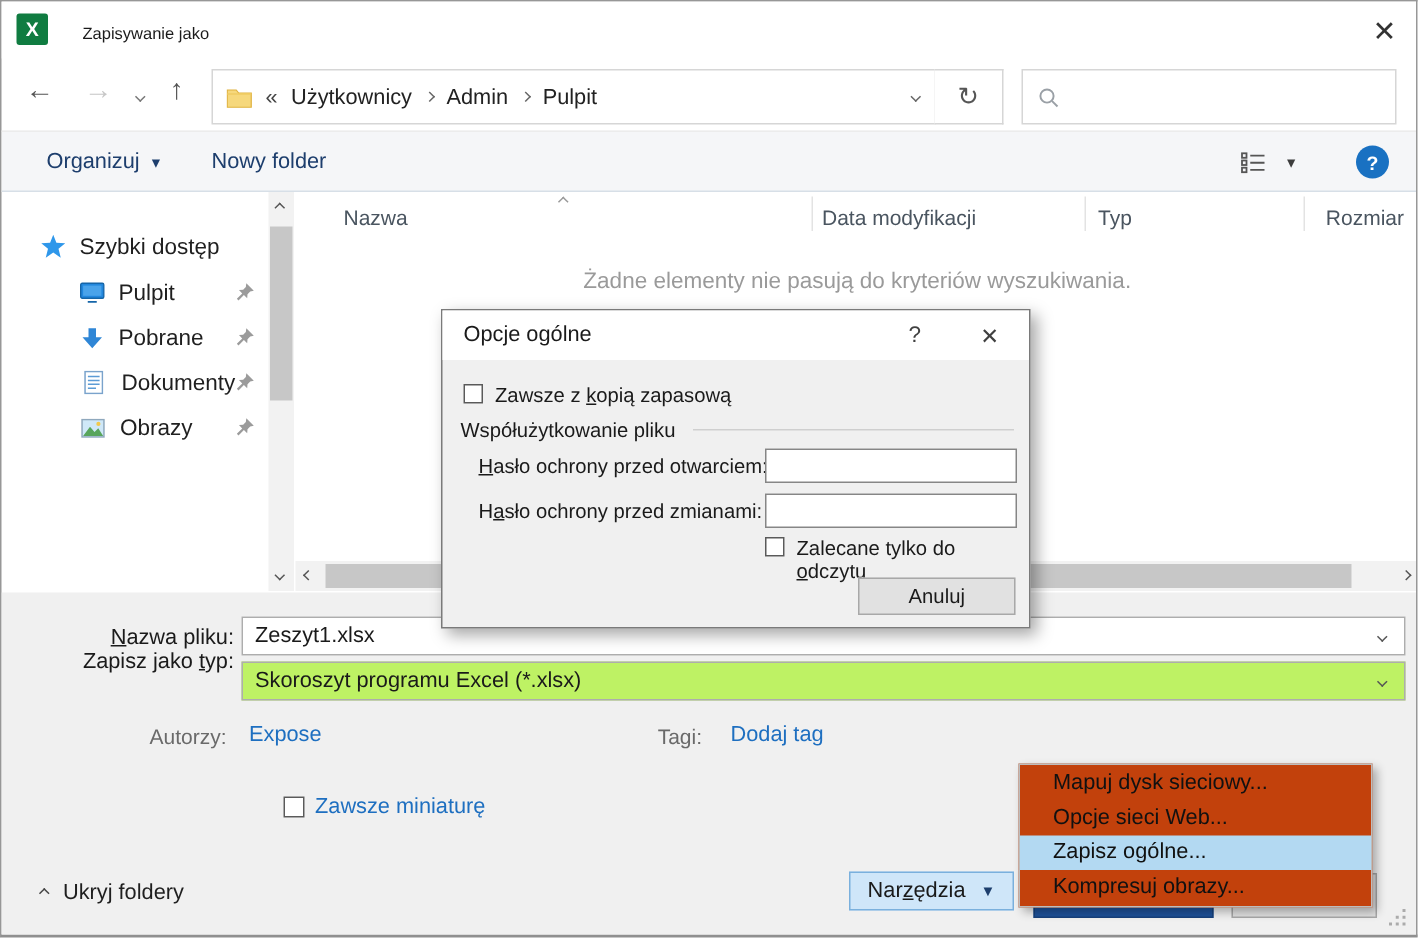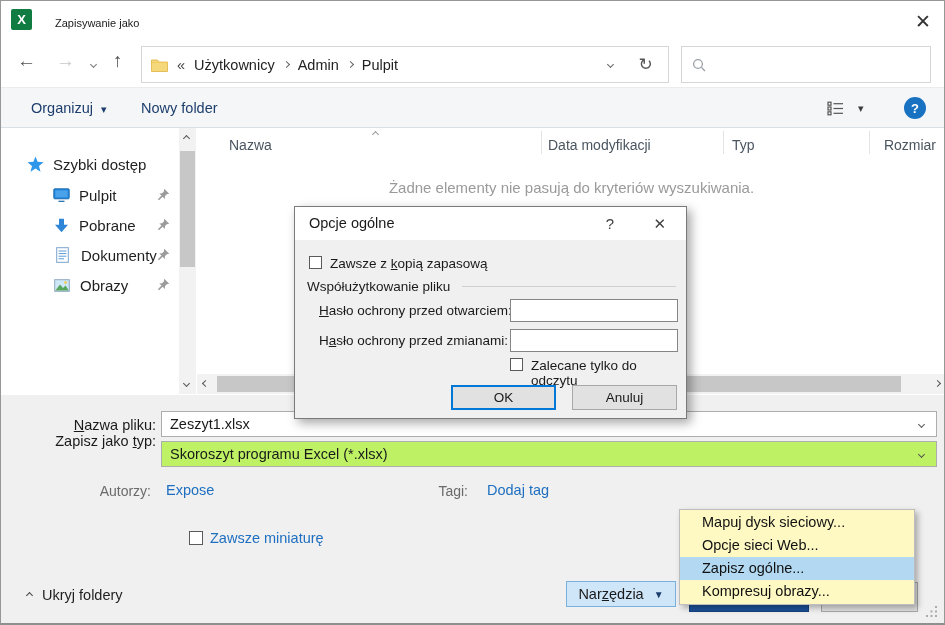--- a/index.html
+++ b/index.html
@@ -98,21 +98,21 @@
   #tools-btn { position:absolute; left:565px; top:580px; width:110px; height:26px; background:#cfe6f9;
                border:1px solid #7ab0dd; display:flex; align-items:center; justify-content:center;
                gap:10px; font-size:14.5px; color:#1a1a1a; z-index:4; }
   #tools-btn .arr { font-size:10px; color:#1d3e6d; }
   #save-btn { position:absolute; left:688px; top:581px; width:120px; height:30px; background:#1d5199;
               border:1px solid #16417c; color:#fff; font-size:14.5px;
               display:flex; align-items:center; justify-content:center; z-index:3; }
   #cancel-btn { position:absolute; left:820px; top:581px; width:97px; height:30px; background:#e1e1e1;
                 border:1px solid #a8a8a8; color:#1a1a1a; font-size:14.5px;
                 display:flex; align-items:center; justify-content:center; z-index:3; }
-  #ctx-menu { position:absolute; left:678px; top:508px; width:236px; background:#fef9c3;
+  #ctx-menu { position:absolute; left:678px; top:508px; width:236px; background:#c2410c;
               border:1px solid #bdbdbd; box-shadow:3px 3px 6px rgba(0,0,0,0.3); z-index:20; padding:1px 0; }
   .menu-item { height:23px; line-height:23px; padding-left:22px; font-size:14.5px; color:#111; }
   .menu-item.selected { background:#b3d9f2; }
 
   #hide-folders { position:absolute; left:26px; top:586px; display:flex; align-items:center; gap:10px;
                   font-size:14.5px; color:#1f1f1f; }
   .hot { text-decoration:underline; }
   svg { display:block; }
 </style>
 </head>
@@ -336,17 +336,16 @@
     <div class="dlg-label" style="left:24px; top:126px;">
       <span>H</span><span class="hot">a</span><span>sło ochrony przed zmianami:</span>
     </div>
     <input class="dlg-input" style="top: 122px;" type="password" value="">
 
     <div class="dlg-check" style="left:215px; top:151px;"></div>
     <div class="dlg-label" style="left:236px; top:151px;">
       <span>Zalecane tylko do </span><span class="hot">o</span><span>dczytu</span>
     </div>
 
-    <div class="dlg-btn" id="dlg-ok">OK</div>
     <div class="dlg-btn" id="dlg-cancel">Anuluj</div>
   </div>
 
 </div>
 
 </body></html>

